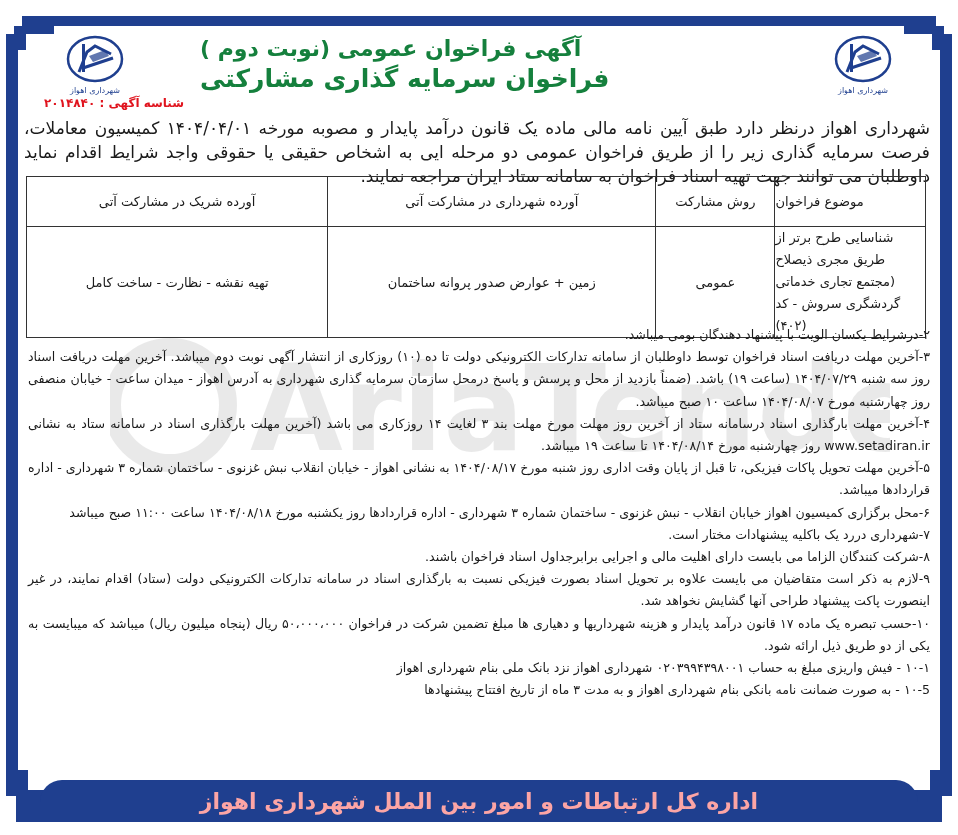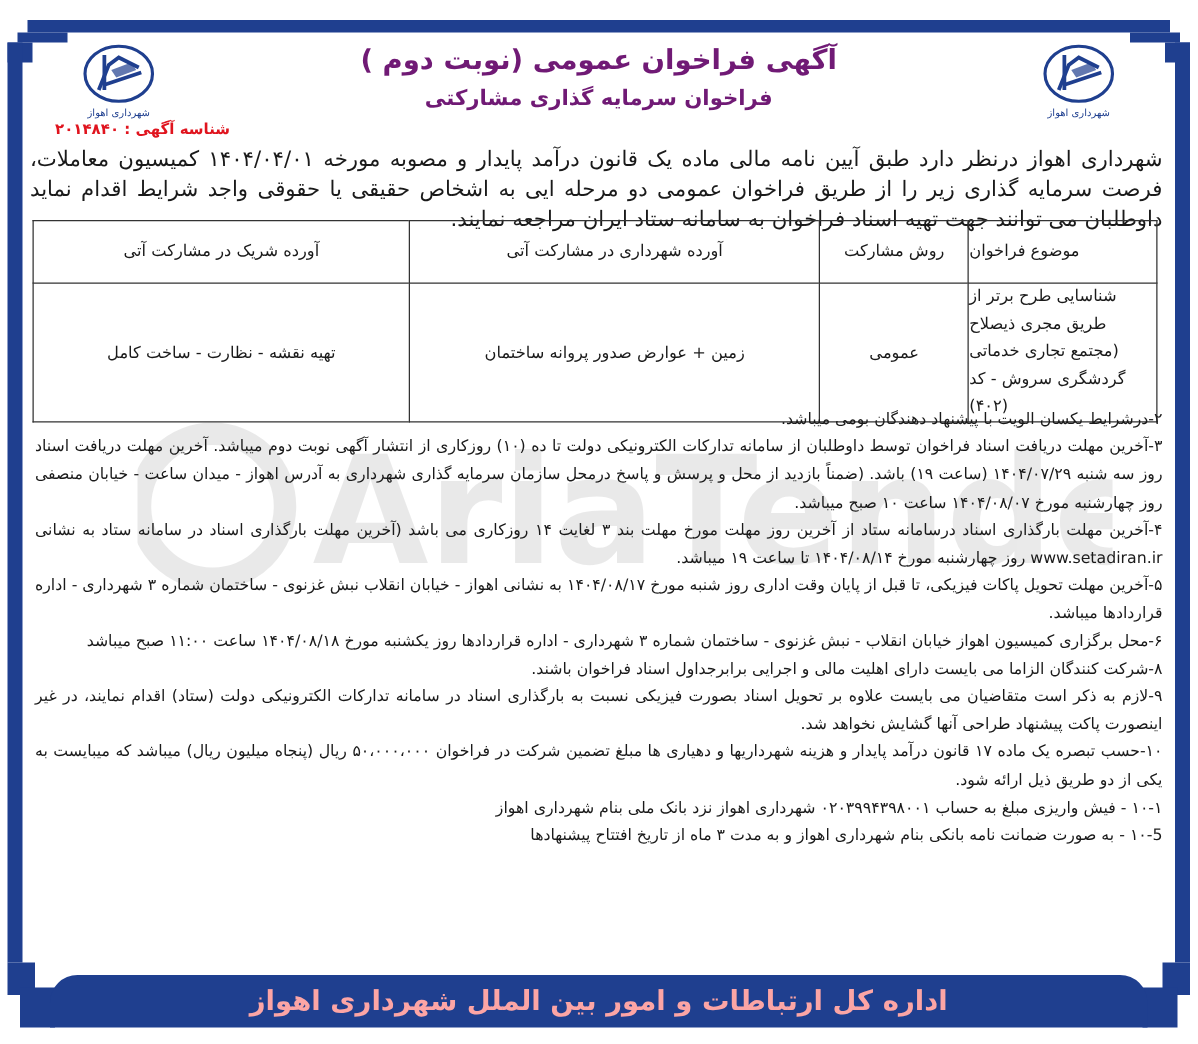--- a/index.html
+++ b/index.html
@@ -21,23 +21,23 @@
   .footer-step-r { position: absolute; right: 6px; top: 770px; width: 22px; height: 26px; background: #1f3f8f; }
   .footer-step-r2 { position: absolute; right: 16px; top: 790px; width: 28px; height: 32px; background: #1f3f8f; }
   .footer-text { color: #fca5a5; font-weight: bold; font-size: 22px; direction: rtl; }
 
   .logo { position: absolute; top: 34px; width: 66px; text-align: center; }
   .logo-left { left: 62px; }
   .logo-right { right: 62px; }
   .logo svg { display: block; margin: 0 auto; }
   .logo-caption { font-size: 8px; color: #1f3f8f; margin-top: 2px; direction: rtl; }
 
-  .title { position: absolute; top: 34px; left: 200px; right: 200px; text-align: center; direction: rtl; color: #701a75; font-weight: bold; }
+  .title { position: absolute; top: 34px; left: 200px; right: 200px; text-align: left; direction: rtl; color: #15803d; font-weight: bold; }
   .title-line1 { font-size: 22px; line-height: 30px; }
-  .title-line2 { font-size: 17px; line-height: 30px; }
+  .title-line2 { font-size: 25px; line-height: 30px; }
 
   .ad-id { position: absolute; left: 44px; top: 96px; color: #e0141e; font-weight: bold; font-size: 12px; direction: rtl; }
 
   .intro { position: absolute; top: 116px; left: 24px; right: 28px; direction: rtl; text-align: justify;
     font-size: 17px; line-height: 24px; }
 
   table.call { position: absolute; top: 176px; left: 26px; width: 900px; border-collapse: collapse; direction: rtl; font-size: 13px; }
   table.call td, table.call th { border: 1.5px solid #333; text-align: center; vertical-align: middle; font-weight: normal; }
   table.call th { height: 50px; }
   table.call td { height: 88px; }
@@ -113,20 +113,21 @@
   <circle cx="60" cy="75" r="58" fill="none" stroke="#555" stroke-width="18"></circle>
   <text x="140" y="120" font-size="120" font-weight="bold" fill="#555" font-family="DejaVu Sans, sans-serif">AriaTender</text>
 </svg>
 
 <div class="items">
   <p>۲-درشرایط یکسان الویت با پیشنهاد دهندگان بومی میباشد.</p>
   <p>۳-آخرین مهلت دریافت اسناد فراخوان توسط داوطلبان از سامانه تدارکات الکترونیکی دولت تا ده (۱۰) روزکاری از انتشار آگهی نوبت دوم میباشد. آخرین مهلت دریافت اسناد روز سه شنبه ۱۴۰۴/۰۷/۲۹ (ساعت ۱۹) باشد. (ضمناً بازدید از محل و پرسش و پاسخ درمحل سازمان سرمایه گذاری شهرداری به آدرس اهواز - میدان ساعت - خیابان منصفی روز چهارشنبه مورخ ۱۴۰۴/۰۸/۰۷ ساعت ۱۰ صبح میباشد.</p>
   <p>۴-آخرین مهلت بارگذاری اسناد درسامانه ستاد از آخرین روز مهلت مورخ مهلت بند ۳ لغایت ۱۴ روزکاری می باشد (آخرین مهلت بارگذاری اسناد در سامانه ستاد به نشانی www.setadiran.ir روز چهارشنبه مورخ ۱۴۰۴/۰۸/۱۴ تا ساعت ۱۹ میباشد.</p>
   <p>۵-آخرین مهلت تحویل پاکات فیزیکی، تا قبل از پایان وقت اداری روز شنبه مورخ ۱۴۰۴/۰۸/۱۷ به نشانی اهواز - خیابان انقلاب نبش غزنوی - ساختمان شماره ۳ شهرداری - اداره قراردادها میباشد.</p>
   <p>۶-محل برگزاری کمیسیون اهواز خیابان انقلاب - نبش غزنوی - ساختمان شماره ۳ شهرداری - اداره قراردادها روز یکشنبه مورخ ۱۴۰۴/۰۸/۱۸ ساعت ۱۱:۰۰ صبح میباشد</p>
+  <p>۷-شهرداری دررد یک باکلیه پیشنهادات مختار است.</p>
   <p>۸-شرکت کنندگان الزاما می بایست دارای اهلیت مالی و اجرایی برابرجداول اسناد فراخوان باشند.</p>
   <p>۹-لازم به ذکر است متقاضیان می بایست علاوه بر تحویل اسناد بصورت فیزیکی نسبت به بارگذاری اسناد در سامانه تدارکات الکترونیکی دولت (ستاد) اقدام نمایند، در غیر اینصورت پاکت پیشنهاد طراحی آنها گشایش نخواهد شد.</p>
   <p>۱۰-حسب تبصره یک ماده ۱۷ قانون درآمد پایدار و هزینه شهرداریها و دهیاری ها مبلغ تضمین شرکت در فراخوان ۵۰،۰۰۰،۰۰۰ ریال (پنجاه میلیون ریال) میباشد که میبایست به یکی از دو طریق ذیل ارائه شود.</p>
   <p>۱۰-۱ - فیش واریزی مبلغ به حساب ۰۲۰۳۹۹۴۳۹۸۰۰۱ شهرداری اهواز نزد بانک ملی بنام شهرداری اهواز</p>
   <p>۱۰-5 - به صورت ضمانت نامه بانکی بنام شهرداری اهواز و به مدت ۳ ماه از تاریخ افتتاح پیشنهادها</p>
 </div>
 
 <div class="footer-step-l"></div>
 <div class="footer-step-l2"></div>
 <div class="footer-step-r"></div>

